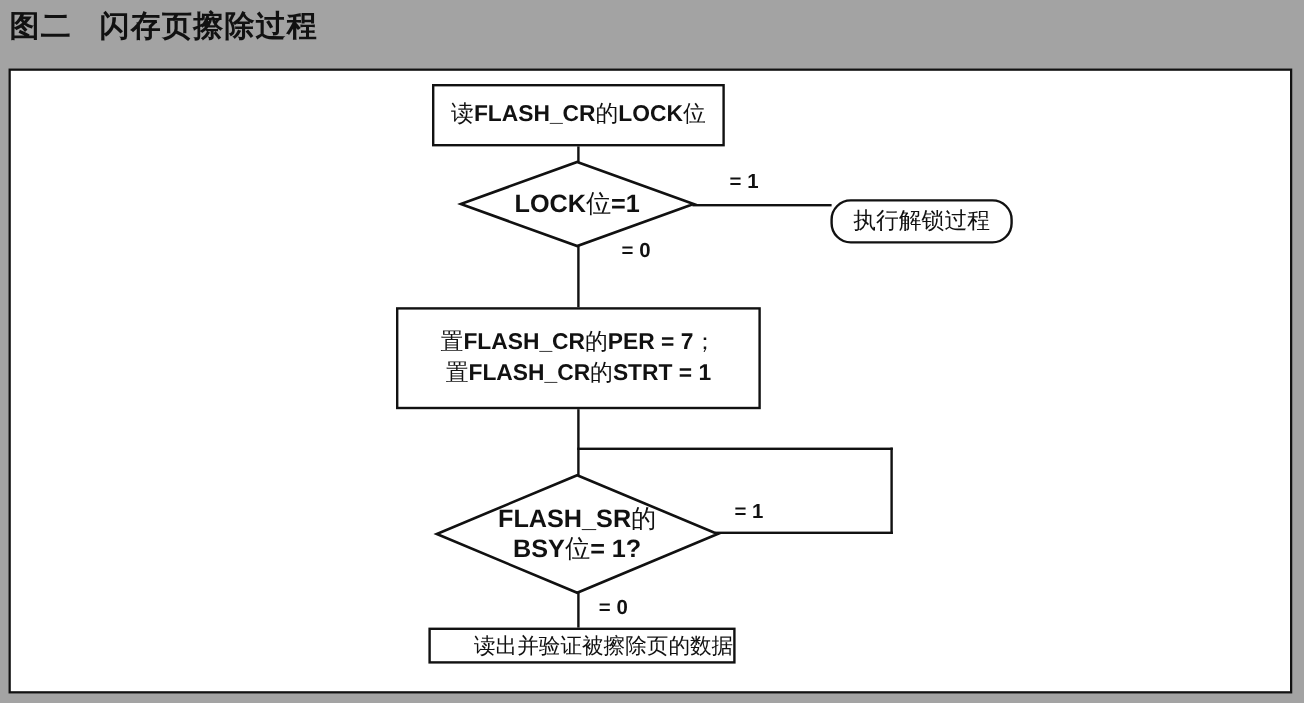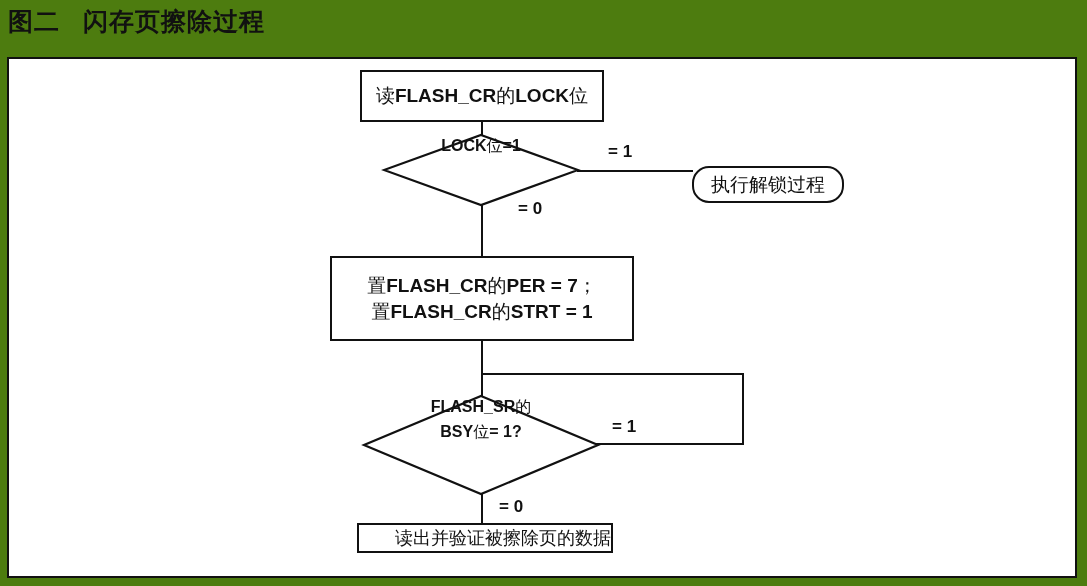--- a/index.html
+++ b/index.html
@@ -1,20 +1,20 @@
 <!DOCTYPE html>
 <html><head>
 <meta charset="utf-8">
 <style>
   html, body { margin: 0; padding: 0; background: #ffffff; }
   .page {
     position: relative;
     width: 1087px;
     height: 586px;
-    background: #4d7c0f;
+    background: #a3a3a3;
     color: #111111;
     font-family: "Liberation Sans", sans-serif;
     overflow: hidden;
   }
   .figure-title {
     position: absolute;
     left: 8px;
     top: 5px;
     display: flex;
     gap: 23px;
@@ -54,22 +54,23 @@
   .box-verify { left: 357px; top: 523px; width: 256px; height: 30px; font-size: 18px; line-height: 18px; padding-left: 36px; }
   .vline, .hline { position: absolute; background: #111111; z-index: 1; }
   .diamond { position: absolute; z-index: 2; }
   .diamond svg { display: block; }
   .diamond .d-label {
     position: absolute;
     left: 0; top: 0; right: 0; bottom: 0;
     display: flex;
     flex-direction: column;
     align-items: center;
+    justify-content: center;
     text-align: center;
-    font-size: 16px;
+    font-size: 21px;
     line-height: 25px;
     white-space: nowrap;
   }
   .edge-label {
     position: absolute;
     font-size: 17px;
     font-weight: 700;
     white-space: nowrap;
     z-index: 4;
     background: #ffffff;

